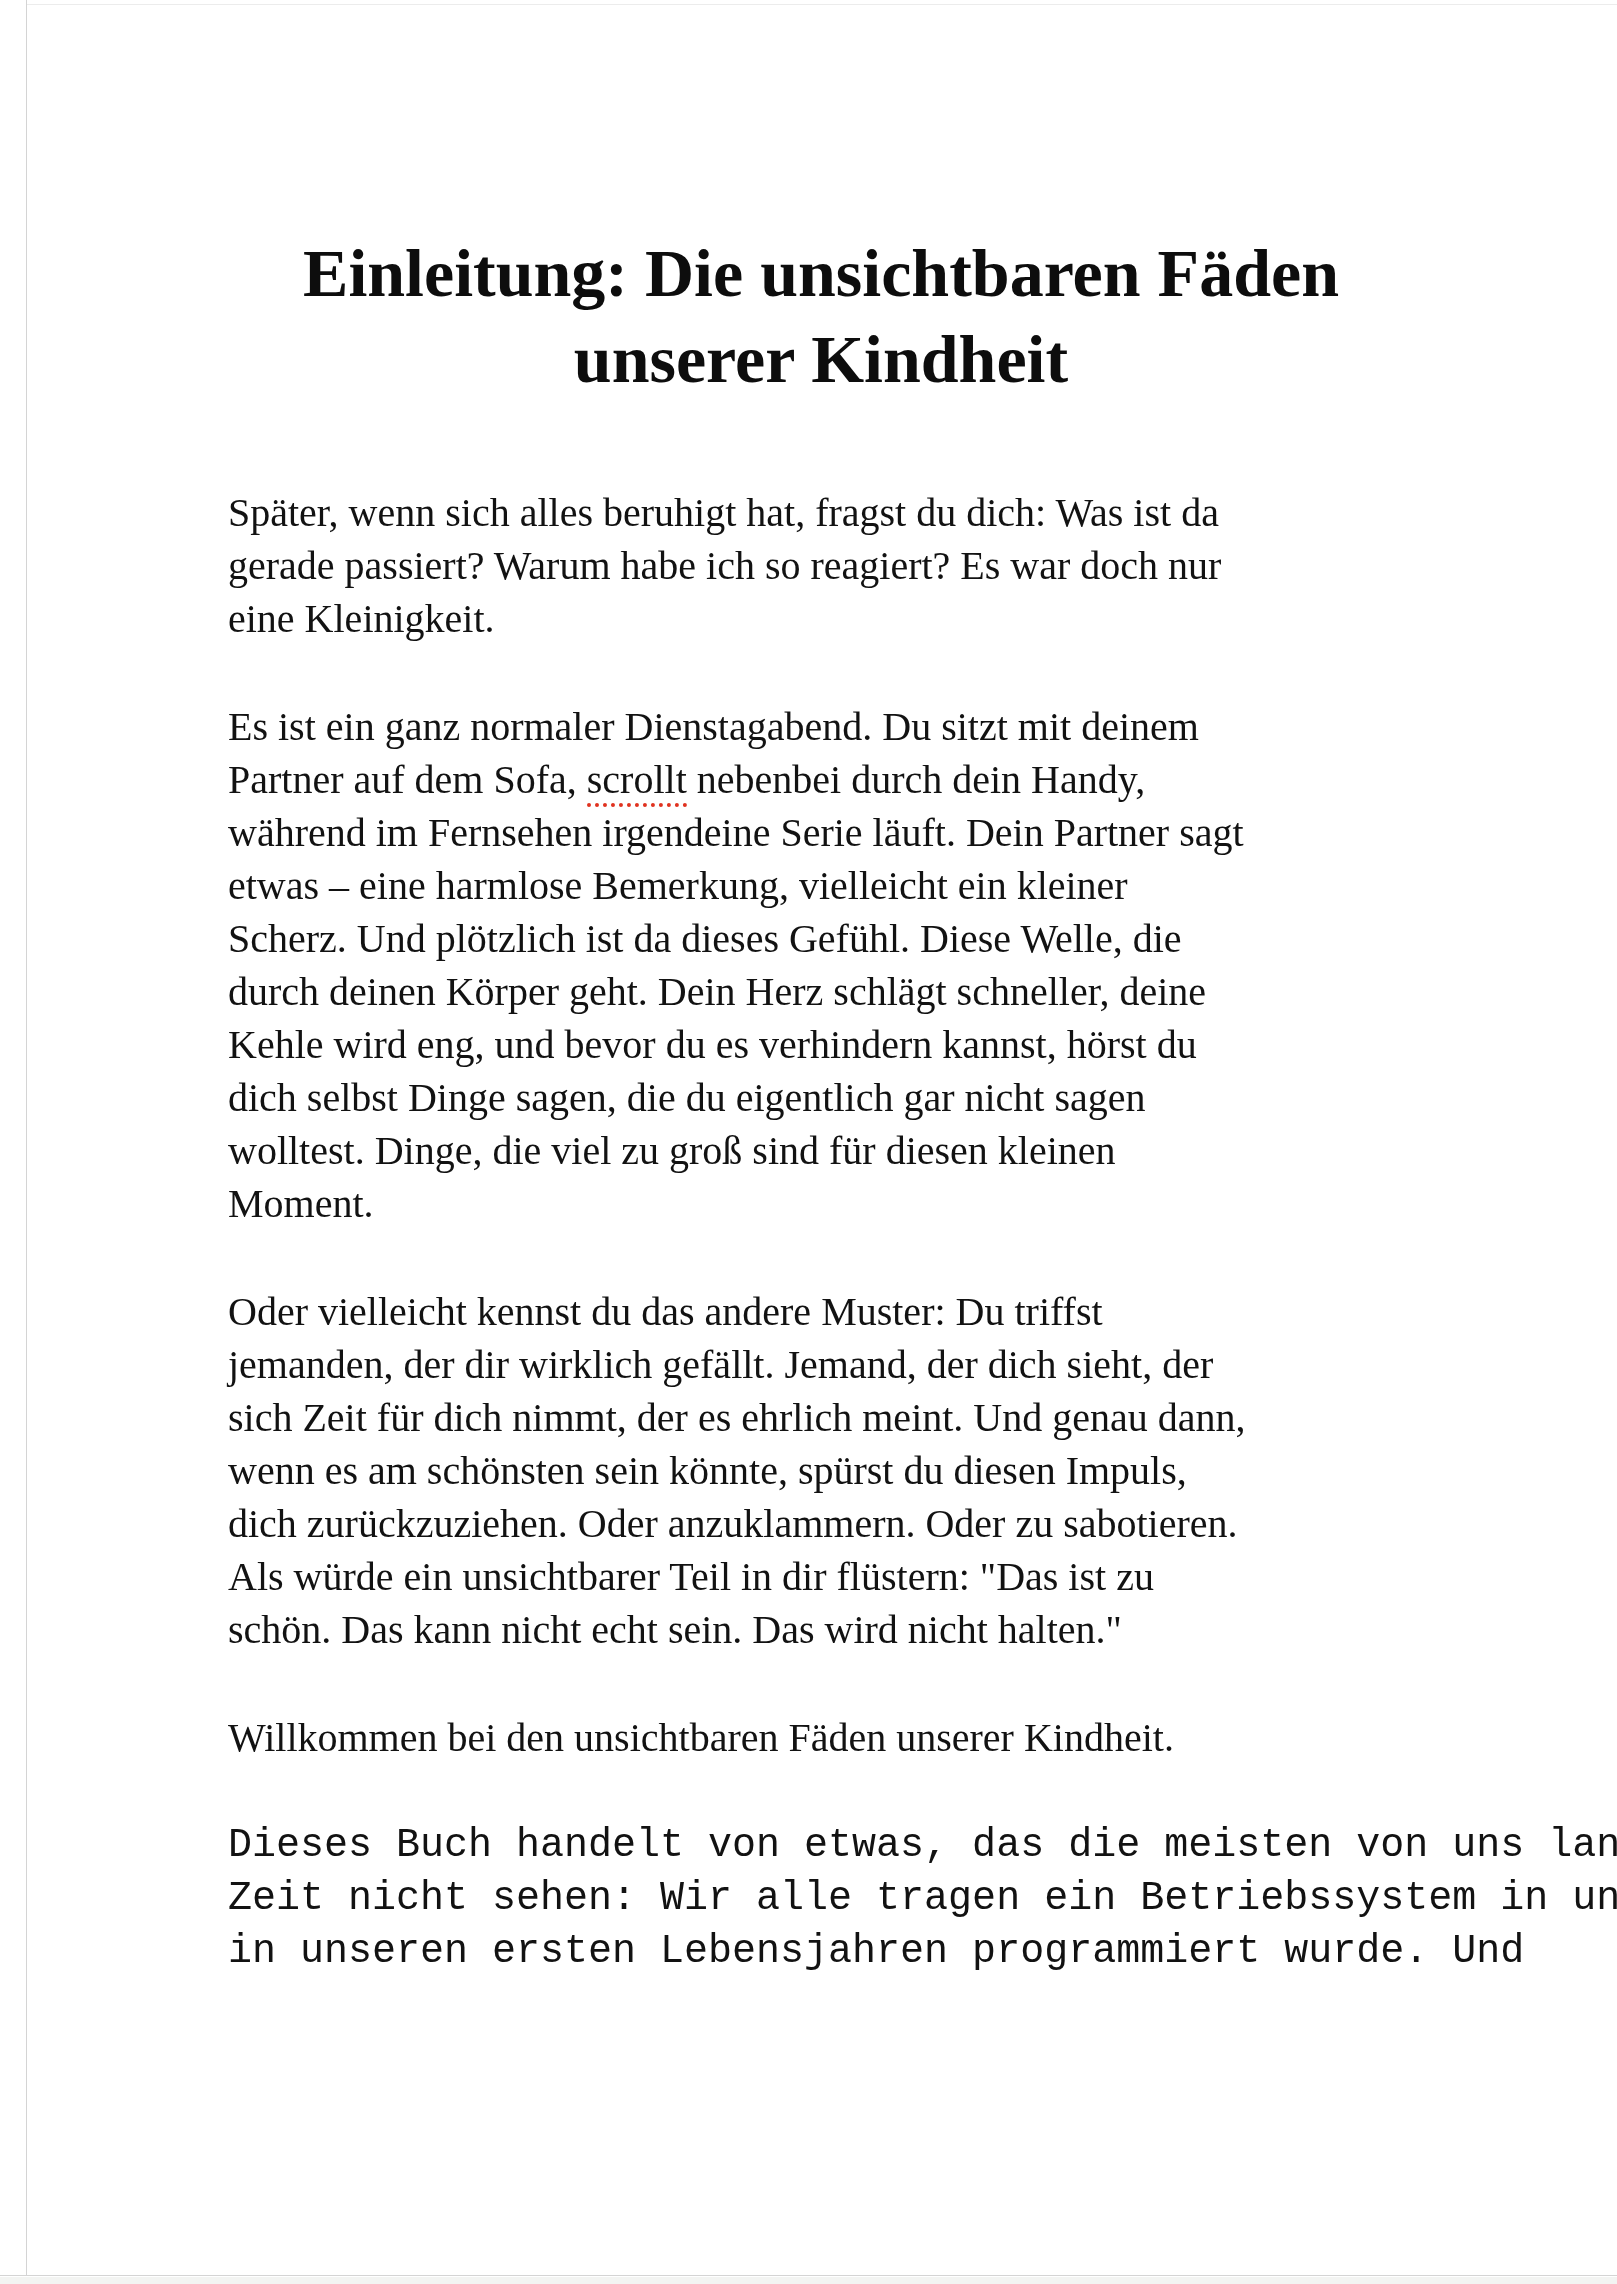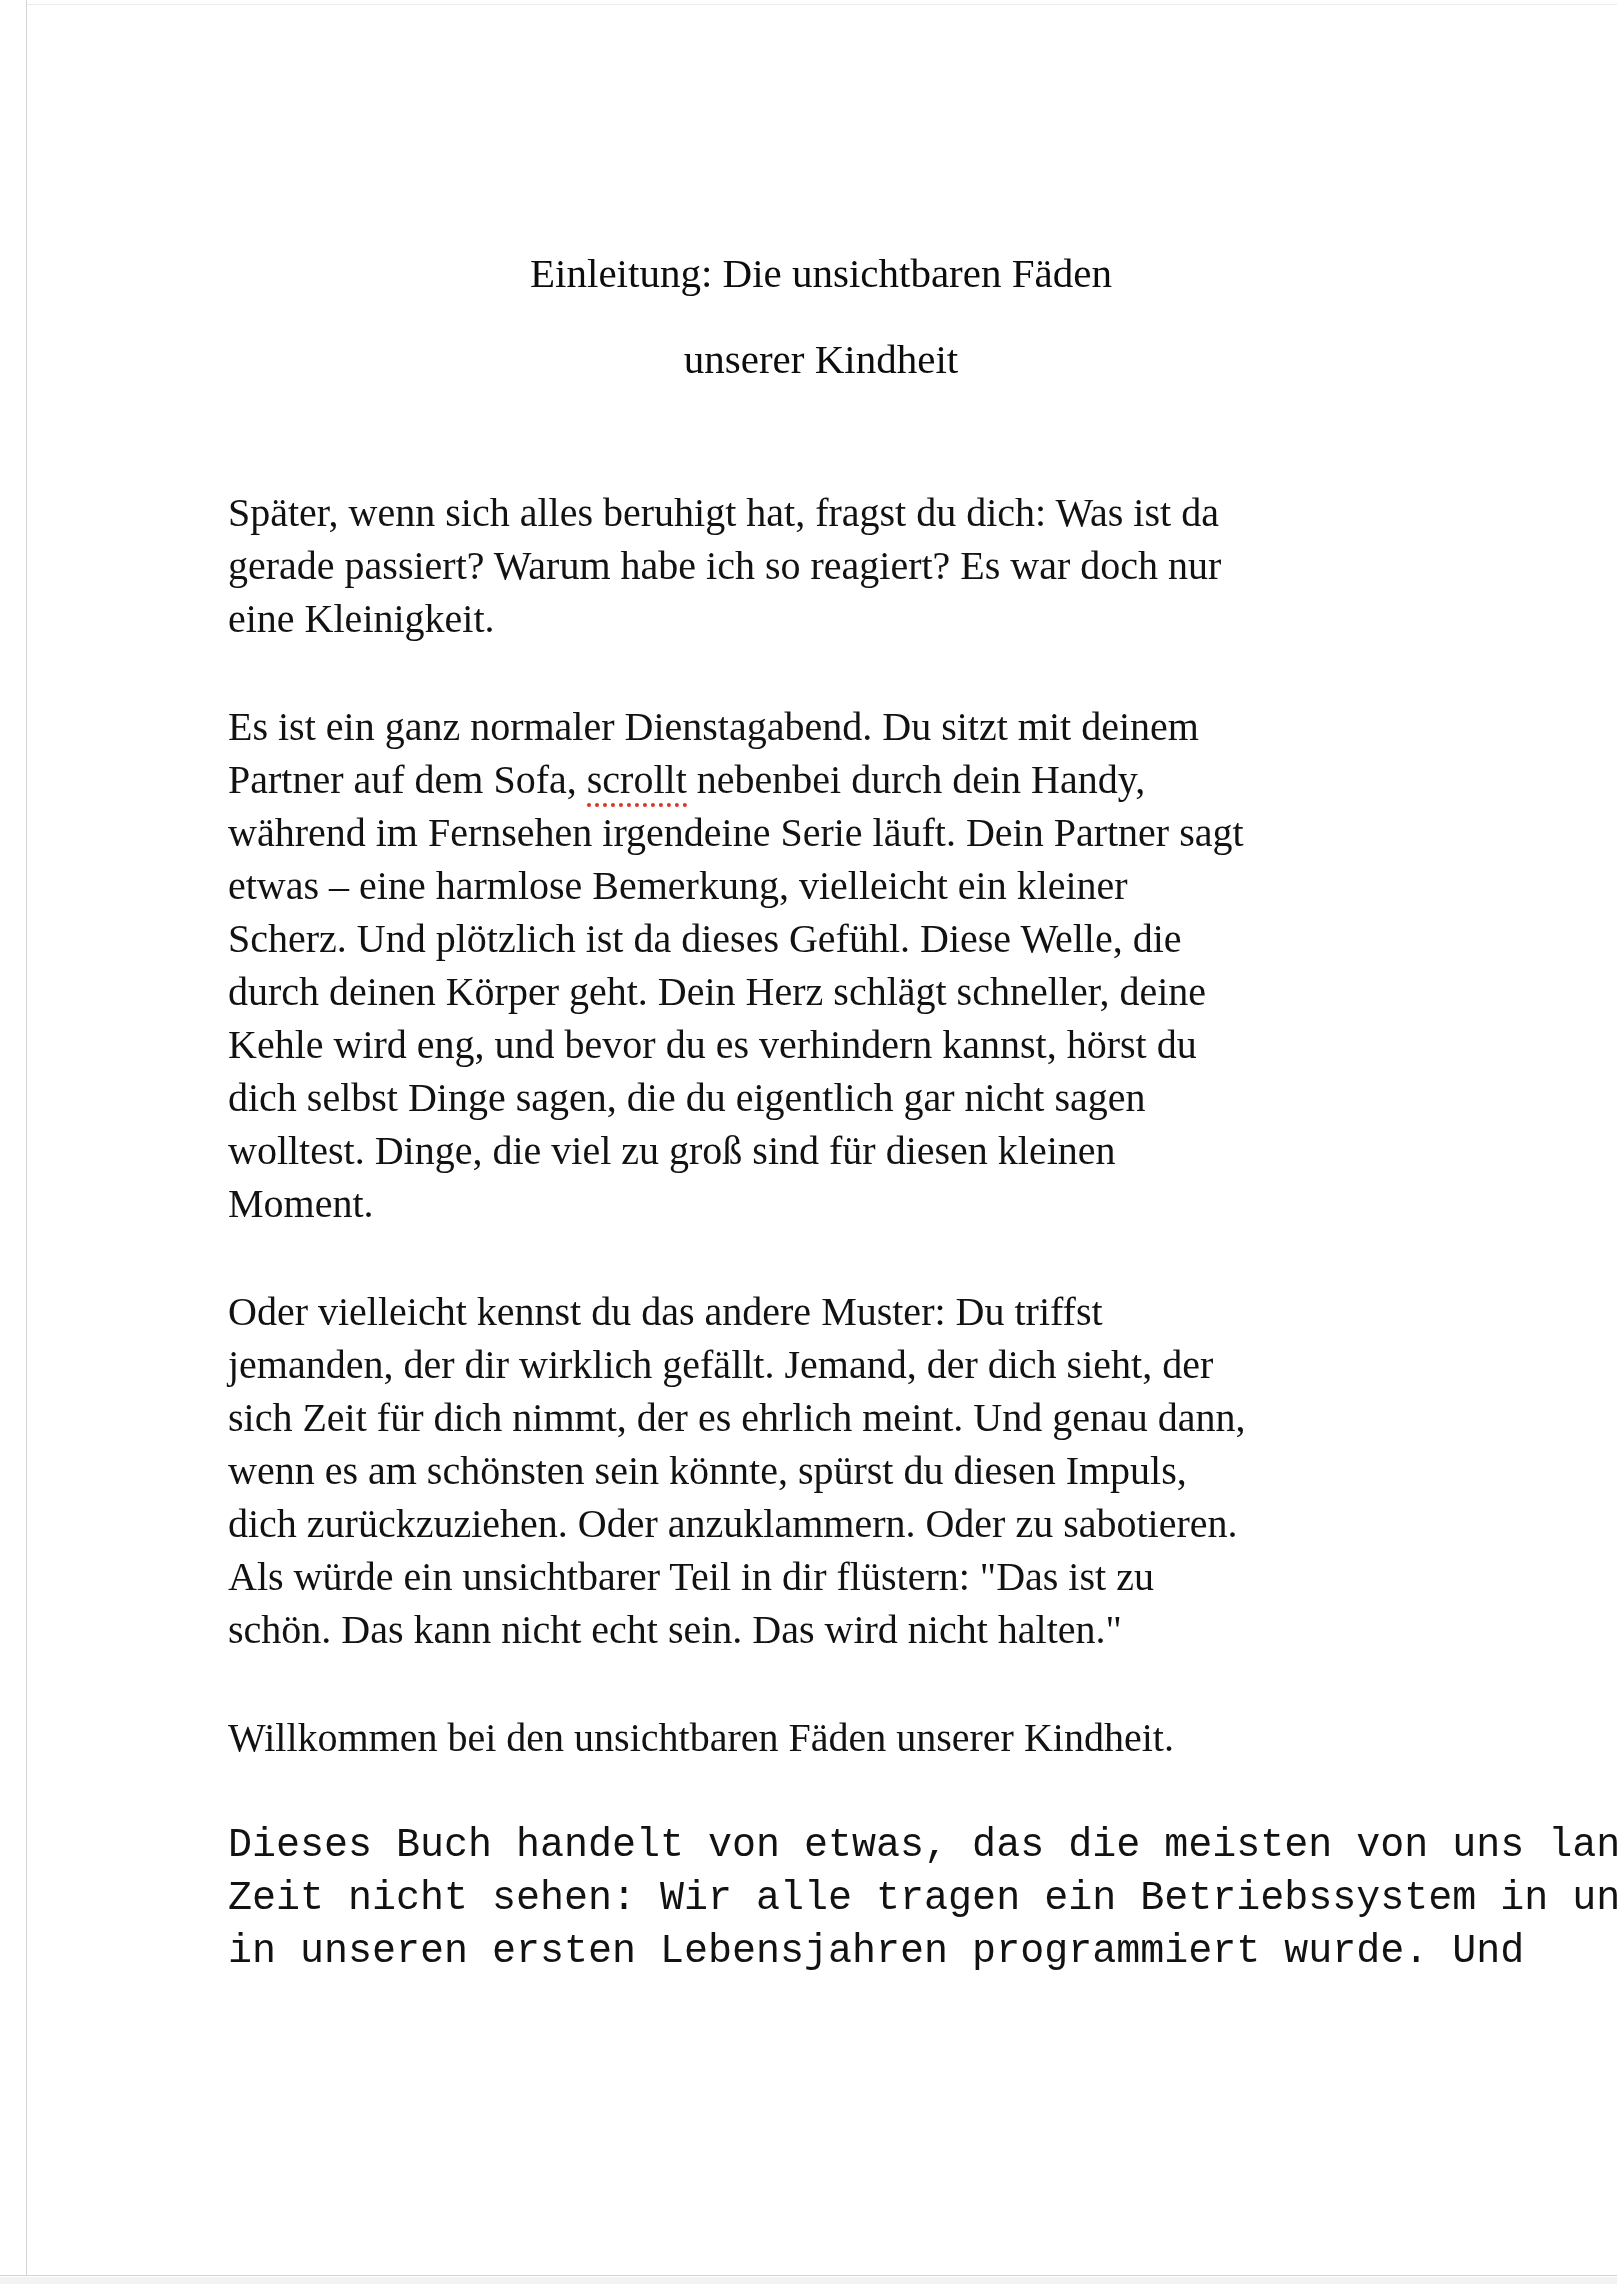--- a/index.html
+++ b/index.html
@@ -53,23 +53,23 @@
   
   .content {
     position: absolute;
     left: 228px;
     top: 230px;
     width: 1186px;
   }
 
   .title {
     margin: 0 0 84px 0;
-    font-size: 41px;
+    font-size: 68px;
     line-height: 86px;
-    font-weight: normal;
+    font-weight: bold;
     text-align: center;
     white-space: pre-line;
     color: #0d0d0d;
   }
 
   .para {
     margin: 0 0 55px 0;
     font-size: 40px;
     line-height: 53px;
     white-space: pre;

